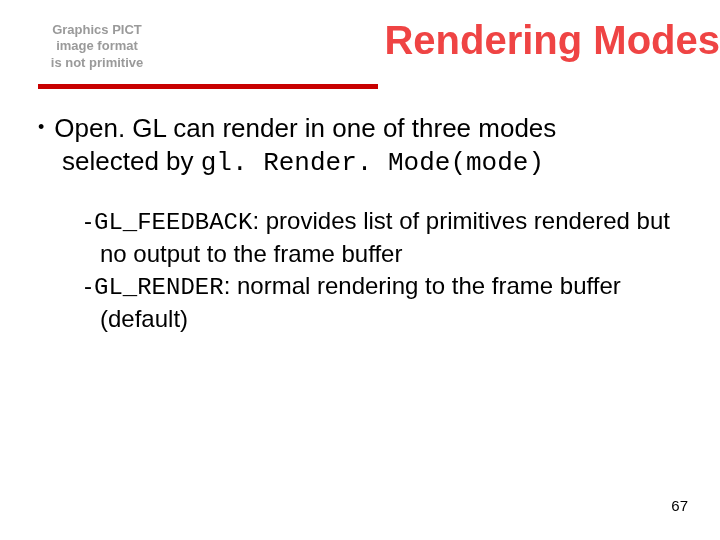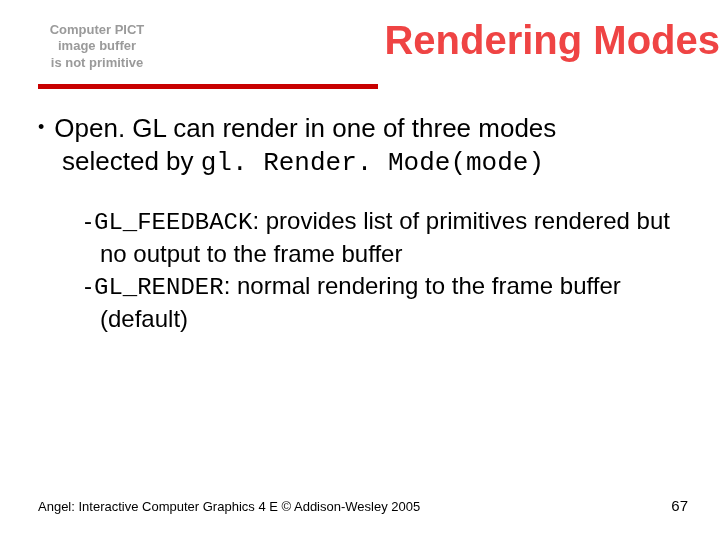--- a/index.html
+++ b/index.html
@@ -98,22 +98,22 @@
     font-size: 15px;
     color: #000;
   }
 </style>
 </head>
 <body>
 
 <div class="slide">
 
   <div class="pict-placeholder">
-    <span>Computer PICT</span><br>
-    <span>image buffer</span><br>
+    <span>Graphics PICT</span><br>
+    <span>image format</span><br>
     <span>is not primitive</span>
   </div>
 
   <div class="title">Rendering Modes</div>
 
   <div class="rule"></div>
 
   <div class="body">
 
     <div class="lead">
@@ -130,16 +130,15 @@
       </div>
 
       <div class="sub-item">
         <span class="dash">-</span><span class="mono">GL_RENDER</span><span>: normal rendering to the frame buffer (default)</span>
       </div>
 
 
     </div>
   </div>
 
-  <div class="footer">Angel: Interactive Computer Graphics 4 E © Addison-Wesley 2005</div>
   <div class="pagenum">67</div>
 
 </div>
 
 </body></html>

